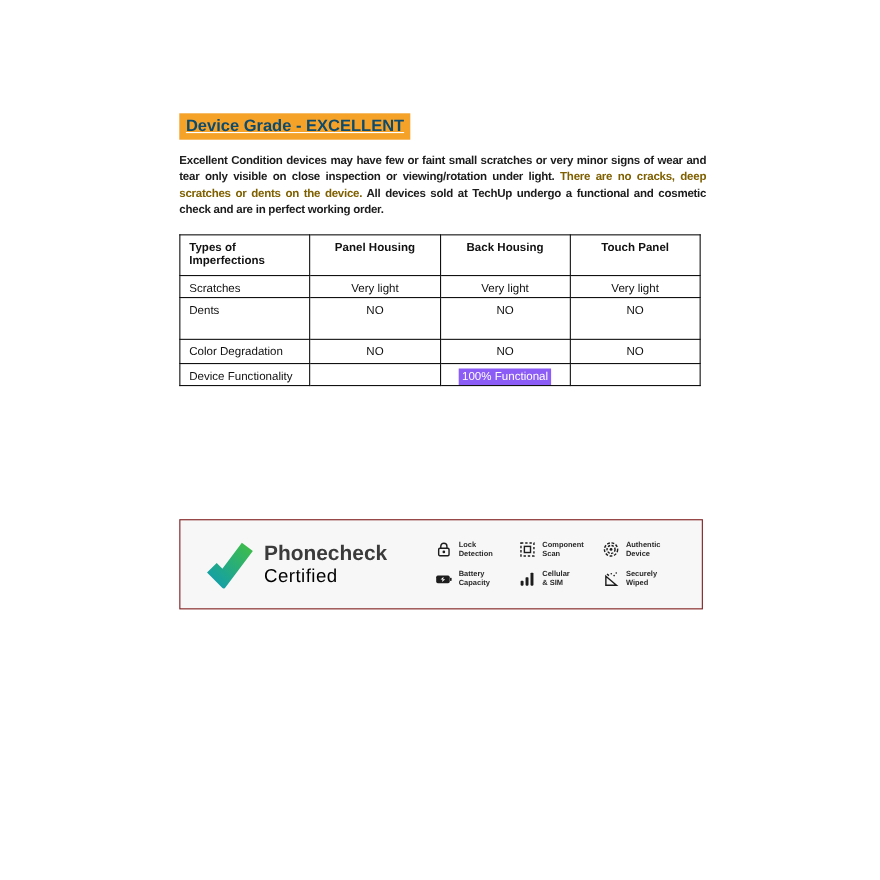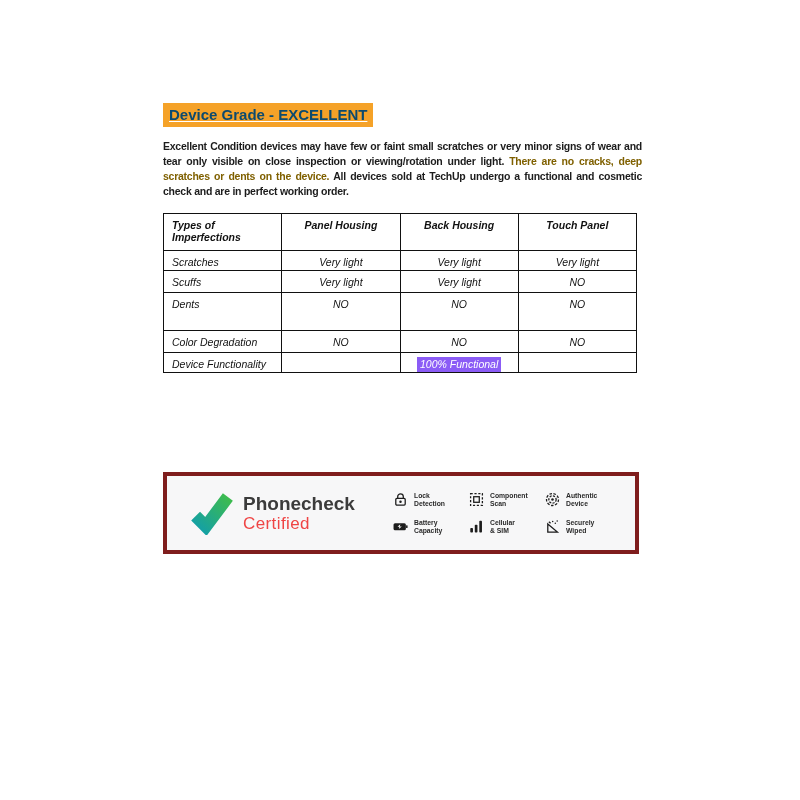--- a/index.html
+++ b/index.html
@@ -36,41 +36,40 @@
     border:1.5px solid #111111;
     font-size:10.5px;color:#111111;
   }
   table.imperfections td,table.imperfections th{
     border:1px solid #111111;
     vertical-align:top;
     padding:5px 8px 2px 8px;
     text-align:center;
     font-weight:400;
     overflow:hidden;
-    font-style:italic;
   }
   table.imperfections th{font-weight:700;}
   table.imperfections td:first-child,table.imperfections th:first-child{text-align:left;}
   .func-highlight{
     background:#8b5cf6;color:#ffffff;
     padding:1px 3px 2px 3px;
     font-weight:400;
   }
 
   
   .cert-box{
     left:163px;top:472px;width:476px;height:82px;
-    background:#F7F7F8;border:4px solid #7f1d1d;
+    background:#F7F7F8;border:1px solid #7f1d1d;
     box-sizing:border-box;
     display:flex;align-items:center;
   }
   .brand{display:flex;align-items:center;margin-left:22px;}
   .brand-text{margin-left:10px;}
   .brand-name{font-size:19px;font-weight:700;color:#3b3b3b;line-height:20px;}
-  .brand-sub{font-size:17px;font-weight:400;color:#ef4444;line-height:19px;letter-spacing:0.4px;}
+  .brand-sub{font-size:17px;font-weight:400;color:#000000;line-height:19px;letter-spacing:0.4px;}
   .features{
     margin-left:auto;margin-right:24px;
     display:grid;grid-template-columns:repeat(3,66px);
     column-gap:10px;row-gap:10px;
   }
   .feature{display:flex;align-items:flex-start;gap:6px;}
   .feature .f-icon{flex:0 0 15px;height:15px;margin-top:1px;}
   .f-label{
     font-size:6.8px;font-weight:700;color:#2a2a2a;line-height:8px;
     white-space:pre-line;padding-top:1px;
@@ -93,26 +92,20 @@
     <th>Types of Imperfections</th>
     <th>Panel Housing</th>
     <th>Back Housing</th>
     <th>Touch Panel</th>
   </tr>
   <tr style="height:20px;">
     <td>Scratches</td>
     <td>Very light</td>
     <td>Very light</td>
     <td>Very light</td>
-  </tr>
-  <tr style="height:22px;">
-    <td>Scuffs</td>
-    <td>Very light</td>
-    <td>Very light</td>
-    <td>NO</td>
   </tr>
   <tr style="height:38px;">
     <td>Dents</td>
     <td>NO</td>
     <td>NO</td>
     <td>NO</td>
   </tr>
   <tr style="height:22px;">
     <td>Color Degradation</td>
     <td>NO</td>

